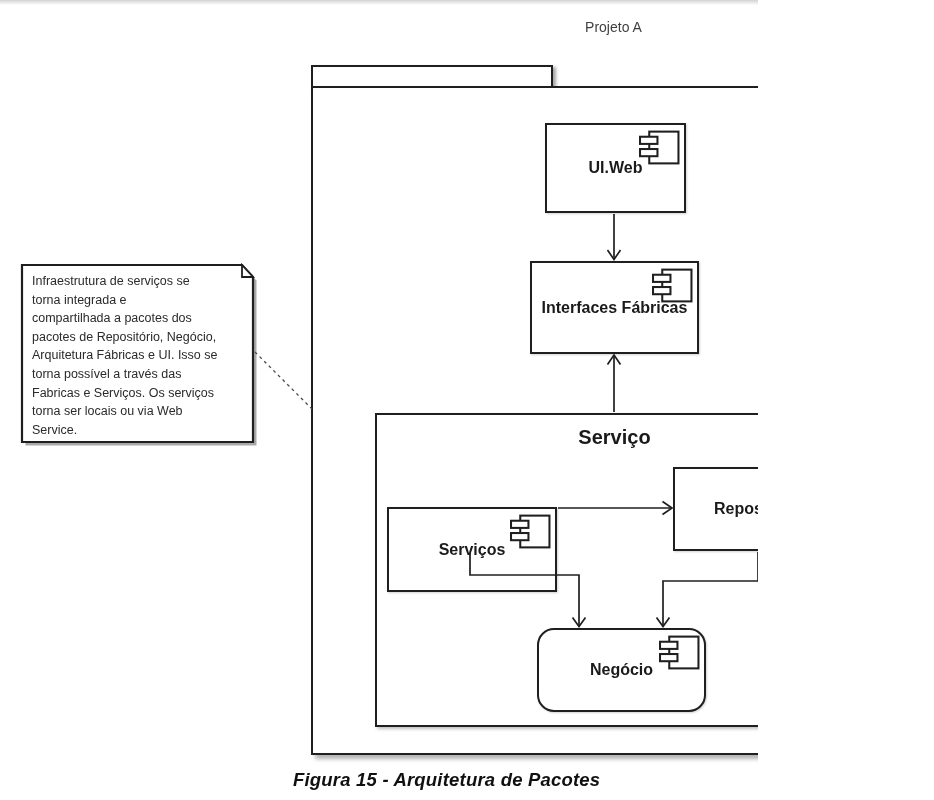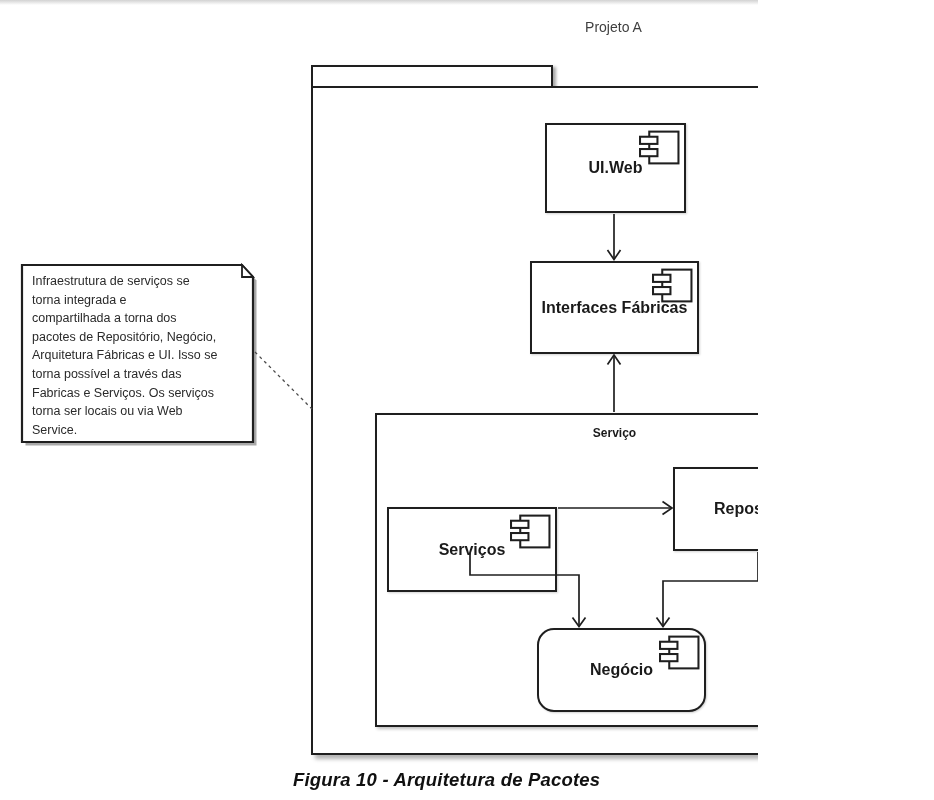--- a/index.html
+++ b/index.html
@@ -27,21 +27,21 @@
     background:#ffffff; border:2px solid #1f1f1f;
     box-shadow:4px 4px 4px rgba(0,0,0,0.30);
   }
   .servico-pkg {
     position:absolute; left:375px; top:413px; width:479px; height:314px;
     background:#ffffff; border:2px solid #1f1f1f;
     box-shadow:2px 2px 3px rgba(0,0,0,0.25);
   }
   .servico-pkg-label {
     position:absolute; left:0; top:11px; width:100%;
-    text-align:center; font-size:12px; font-weight:bold; color:#1a1a1a;
+    text-align:center; font-size:20px; font-weight:bold; color:#1a1a1a;
   }
   .comp {
     position:absolute; background:#ffffff; border:2px solid #1f1f1f;
     display:flex; align-items:center; justify-content:center;
     font-size:16px; font-weight:bold; color:#1a1a1a;
     box-shadow:1px 1px 2px rgba(0,0,0,0.18);
     text-align:center;
   }
   .comp .comp-icon { position:absolute; right:4px; top:5px; }
   .pkg-icon { position:absolute; right:6px; top:7px; }
@@ -131,21 +131,21 @@
 
   <div class="note-wrap">
     <svg class="note-shape" width="238" height="186" viewBox="0 0 238 186">
       <polygon points="5.5,5.5 225.5,5.5 236.5,17.5 236.5,182.5 5.5,182.5" fill="#a9a9a9" stroke="none"></polygon>
       <polygon points="2,2 222,2 233,14 233,179 2,179" fill="#ffffff" stroke="#1f1f1f" stroke-width="2.2"></polygon>
       <polygon points="222,2 233,14 222,14" fill="#ffffff" stroke="#1f1f1f" stroke-width="1.8"></polygon>
     </svg>
     <div class="note-text">
       <div>Infraestrutura de serviços se</div>
       <div>torna integrada e</div>
-      <div>compartilhada a torna dos</div>
+      <div>compartilhada a pacotes dos</div>
       <div>pacotes de Repositório, Negócio,</div>
       <div>Arquitetura Fábricas e UI. Isso se</div>
       <div>torna possível a través das</div>
       <div>Fabricas e Serviços. Os serviços</div>
       <div>torna ser locais ou via Web</div>
       <div>Service.</div>
     </div>
   </div>
 
   <svg id="overlay" width="934" height="800" viewBox="0 0 934 800">
@@ -167,15 +167,15 @@
         <polyline points="572.5,617.5 579,626.5 585.5,617.5"></polyline>
       </g>
       <g>
         <path d="M758,552 L758,581 L663,581 L663,625"></path>
         <polyline points="656.5,617.5 663,626.5 669.5,617.5"></polyline>
       </g>
     </g>
     <path d="M255,352 L312,409" stroke="#4a4a4a" stroke-width="1.3" stroke-dasharray="3 3.5" fill="none"></path>
   </svg>
 
-  <div class="figure-caption">Figura 10 - Arquitetura de Pacotes</div>
+  <div class="figure-caption">Figura 15 - Arquitetura de Pacotes</div>
 
 </div>
 
 </body></html>

